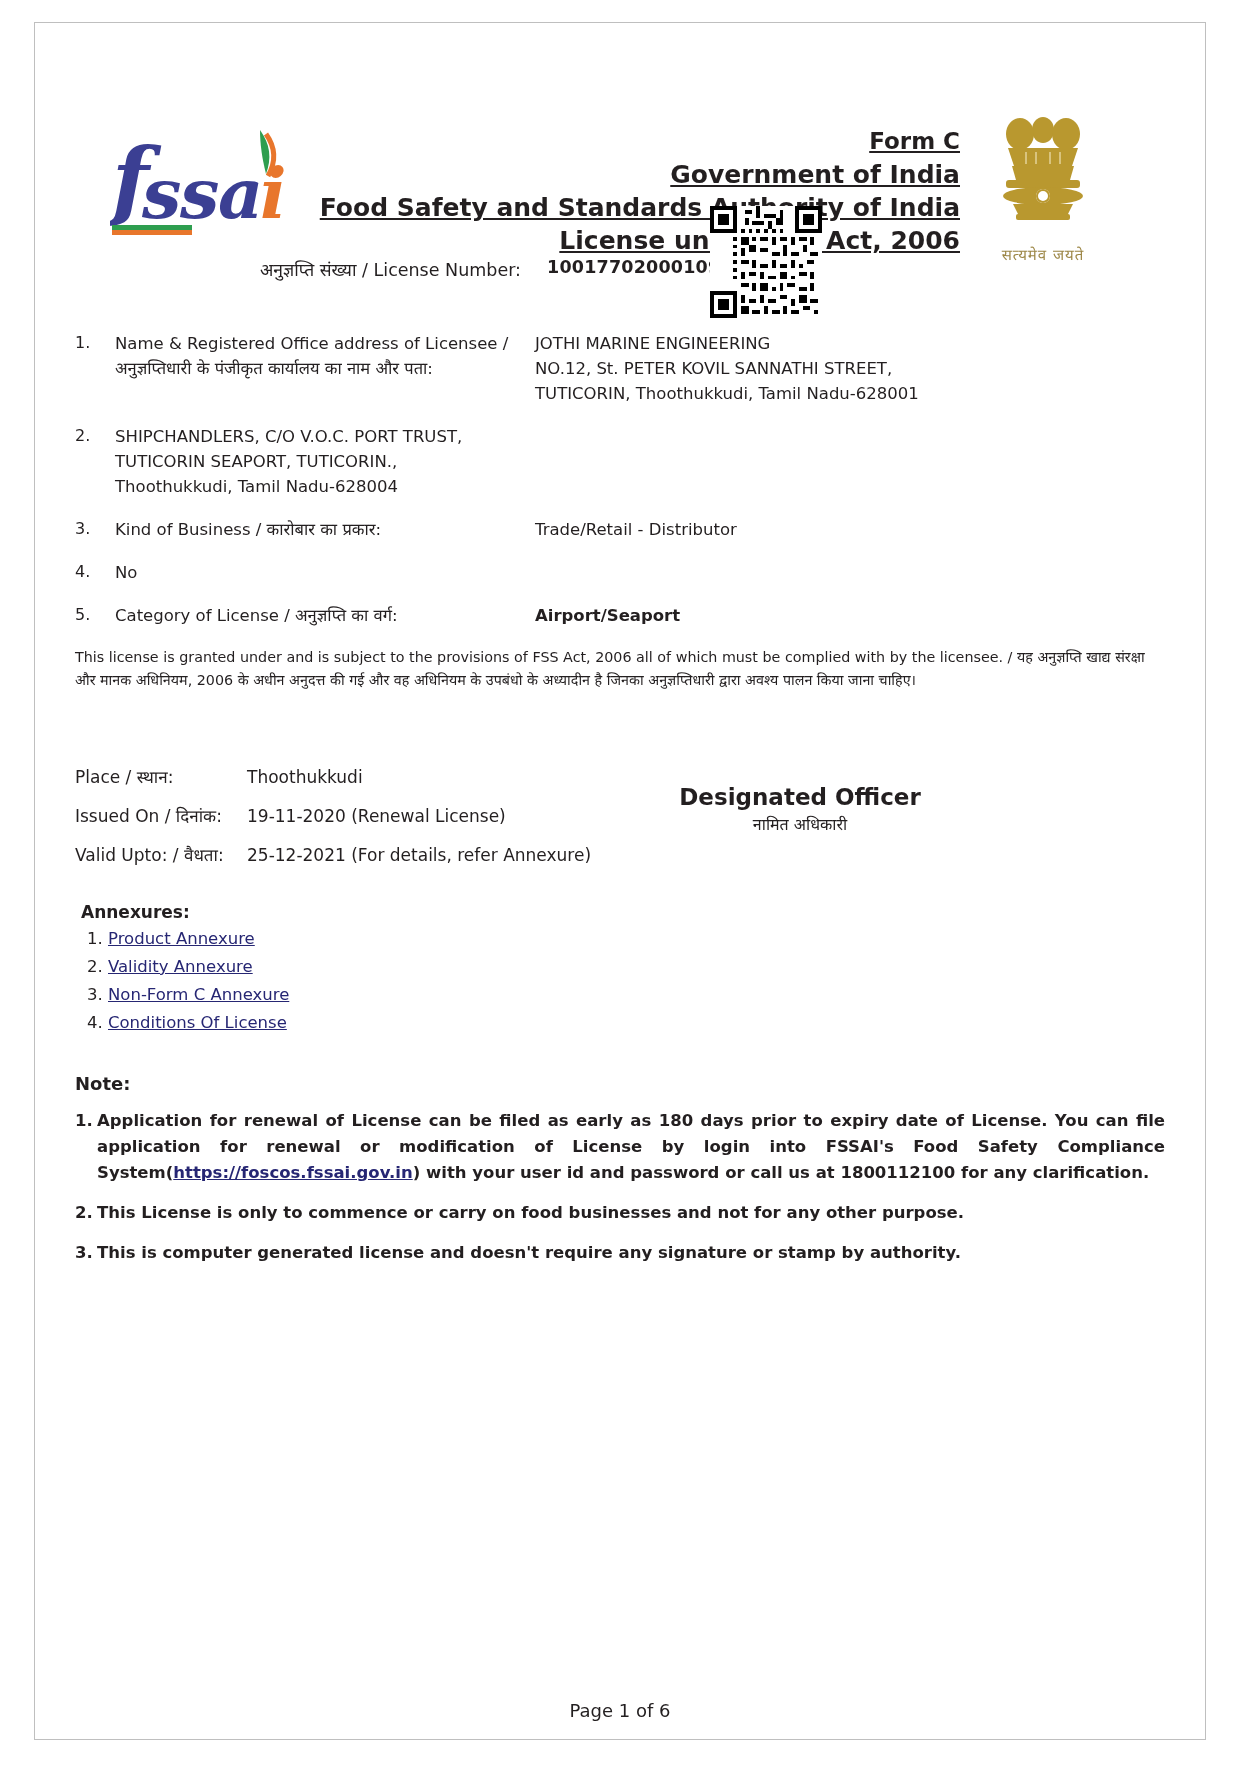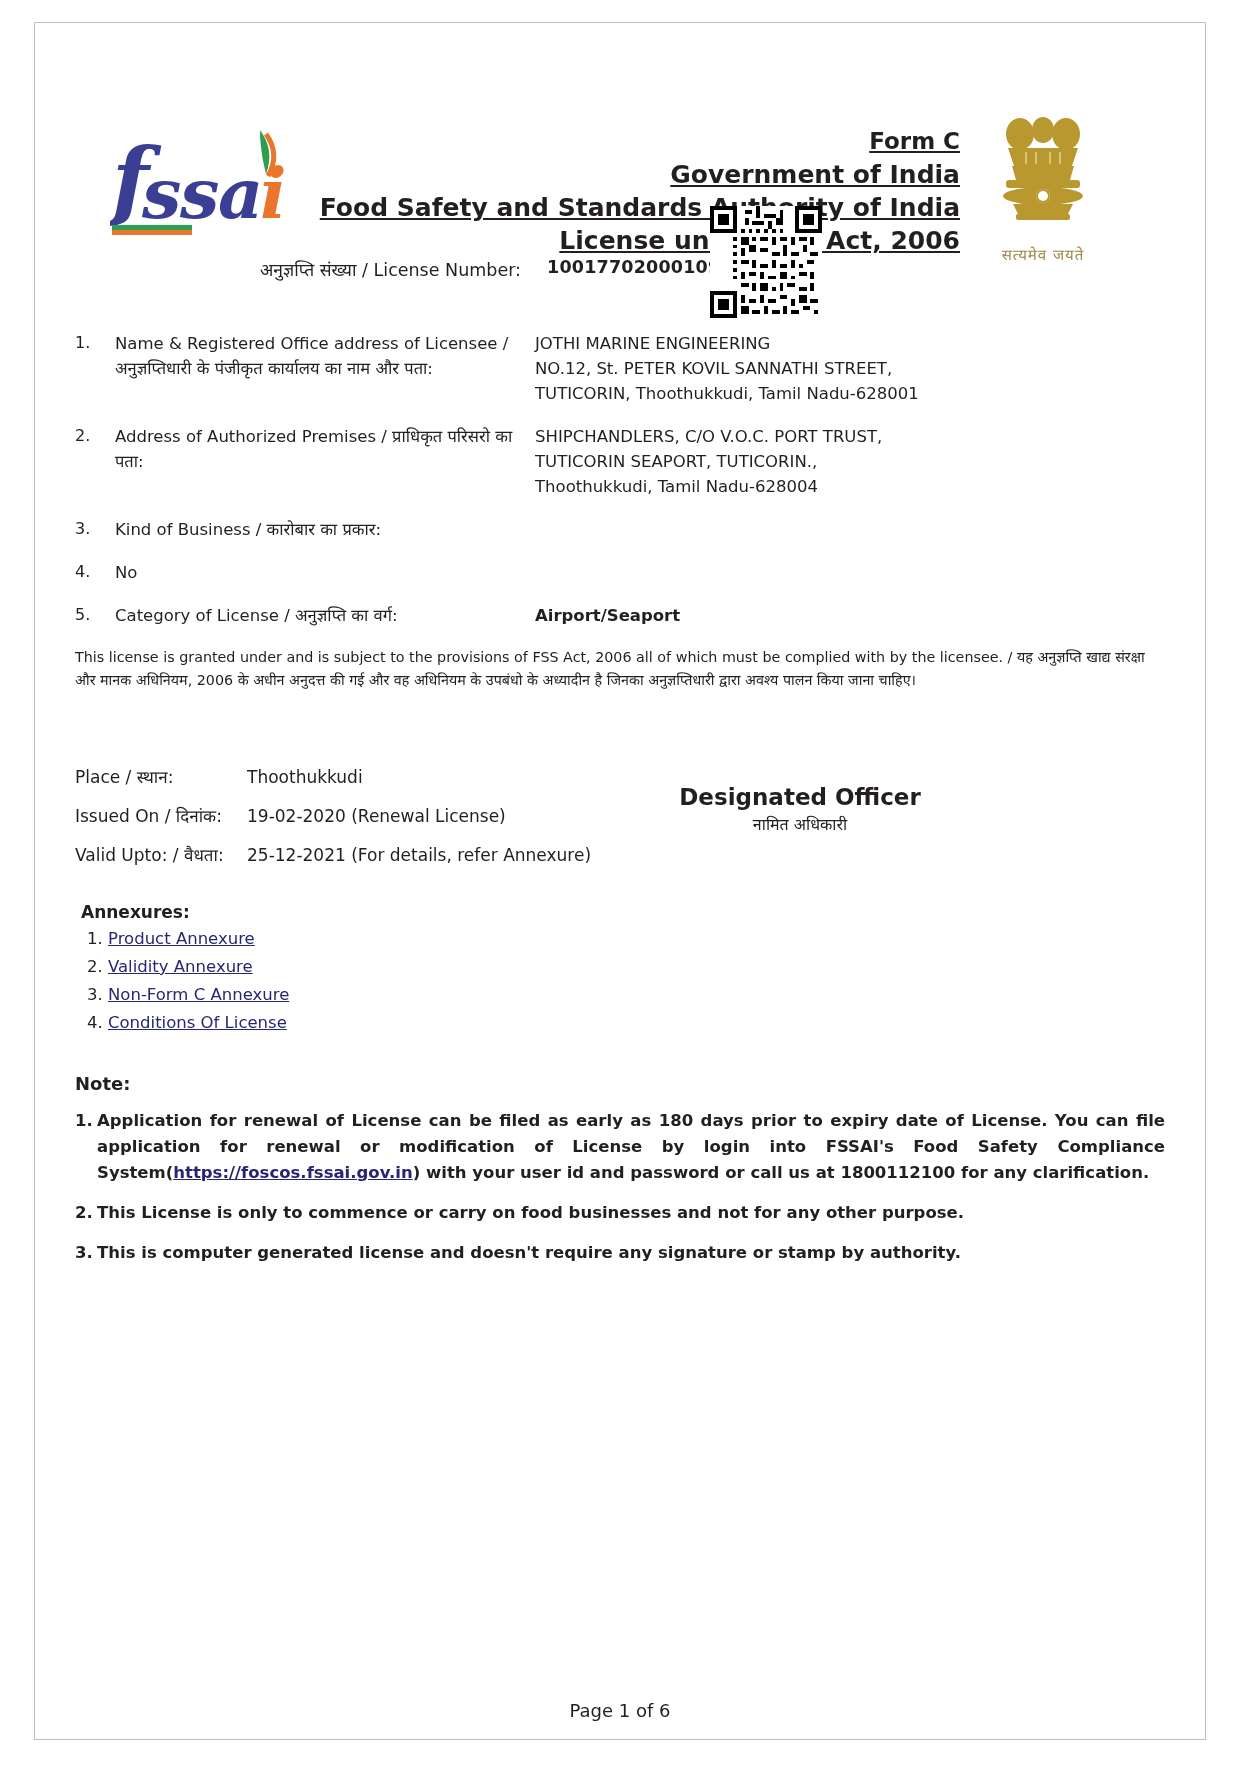--- a/index.html
+++ b/index.html
@@ -379,29 +379,29 @@
       <div class="frow">
         <div class="fnum">1.</div>
         <div class="flabel">Name &amp; Registered Office address of Licensee / अनुज्ञप्तिधारी के पंजीकृत कार्यालय का नाम और पता:</div>
         <div class="fvalue" style="white-space: pre-line;">JOTHI MARINE ENGINEERING
 NO.12, St. PETER KOVIL SANNATHI STREET,
 TUTICORIN, Thoothukkudi, Tamil Nadu-628001</div>
       </div>
 
       <div class="frow">
         <div class="fnum">2.</div>
-        <div class="flabel">Address of Authorized Premises / प्राधिकृत परिसरो का पता:</div>
         <div class="fvalue" style="white-space: pre-line;">SHIPCHANDLERS, C/O V.O.C. PORT TRUST,
 TUTICORIN SEAPORT, TUTICORIN.,
 Thoothukkudi, Tamil Nadu-628004</div>
       </div>
 
       <div class="frow">
         <div class="fnum">3.</div>
         <div class="flabel">Kind of Business / कारोबार का प्रकार:</div>
+        <div class="fvalue">Trade/Retail - Distributor</div>
       </div>
 
       <div class="frow">
         <div class="fnum">4.</div>
         <div class="fvalue">No</div>
       </div>
 
       <div class="frow">
         <div class="fnum">5.</div>
         <div class="flabel">Category of License / अनुज्ञप्ति का वर्ग:</div>
@@ -412,21 +412,21 @@
 
     <div class="legal">This license is granted under and is subject to the provisions of FSS Act, 2006 all of which must be complied with by the licensee. / यह अनुज्ञप्ति खाद्य संरक्षा और मानक अधिनियम, 2006 के अधीन अनुदत्त की गई और वह अधिनियम के उपबंधो के अध्यादीन है जिनका अनुज्ञप्तिधारी द्वारा अवश्य पालन किया जाना चाहिए।</div>
 
     <div class="place-block">
       <div class="pline">
         <div class="plabel">Place / स्थान:</div>
         <div class="pval">Thoothukkudi</div>
       </div>
       <div class="pline">
         <div class="plabel">Issued On / दिनांक:</div>
-        <div class="pval">19-02-2020 (Renewal License)</div>
+        <div class="pval">19-11-2020 (Renewal License)</div>
       </div>
       <div class="pline">
         <div class="plabel">Valid Upto: / वैधता:</div>
         <div class="pval">25-12-2021 (For details, refer Annexure)</div>
       </div>
 
       <div class="officer">
         <div class="o1">Designated Officer</div>
         <div class="o2">नामित अधिकारी</div>
       </div>

